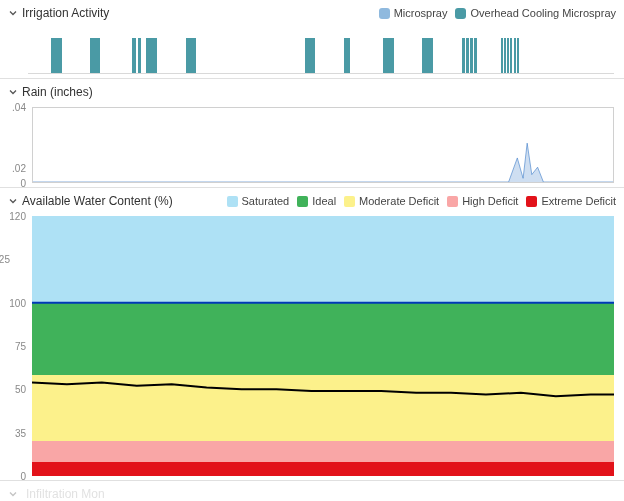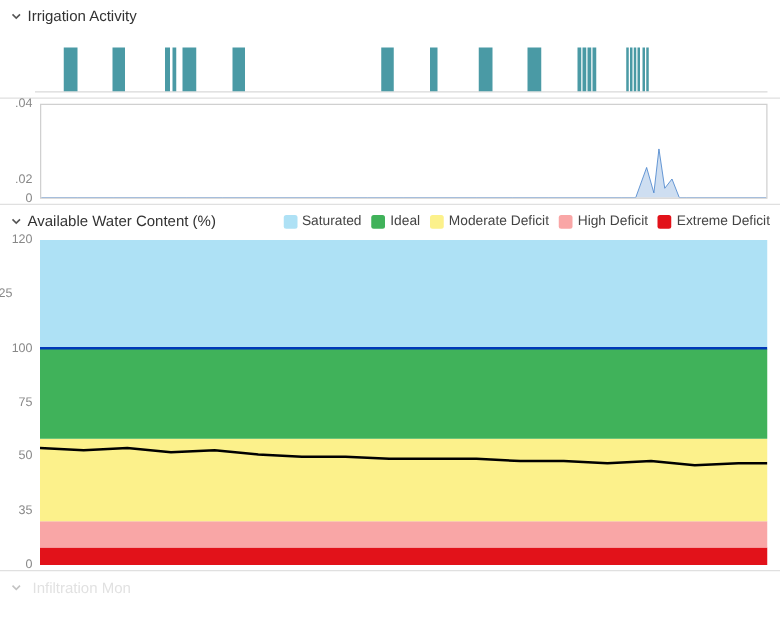--- a/index.html
+++ b/index.html
@@ -111,20 +111,30 @@
 <body>
 
 <div class="panel">
   <div class="section-header">
     <span class="chevron">
       <svg viewBox="0 0 24 24">
           <path d="M6 9l6 6 6-6" fill="none" stroke="currentColor" stroke-width="2.5"></path>
         </svg>
     </span>
     <span class="section-title">Irrigation Activity</span>
+    <div class="legend">
+      <span class="legend-item">
+        <span class="swatch round" style="background:#8fb9de"></span>
+        <span>Microspray</span>
+      </span>
+      <span class="legend-item">
+        <span class="swatch round" style="background:#4a9aa5"></span>
+        <span>Overhead Cooling Microspray</span>
+      </span>
+    </div>
   </div>
   <div class="irrigation-plot" id="irr-plot">
       <div class="irr-bar" style="left: 4%; width: 1.8%; background: rgb(74, 154, 165);"></div>
       <div class="irr-bar" style="left: 10.5%; width: 1.8%; background: rgb(74, 154, 165);"></div>
       <div class="irr-bar" style="left: 17.8%; width: 0.7%; background: rgb(74, 154, 165);"></div>
       <div class="irr-bar" style="left: 18.8%; width: 0.4%; background: rgb(74, 154, 165);"></div>
       <div class="irr-bar" style="left: 20.2%; width: 1.8%; background: rgb(74, 154, 165);"></div>
       <div class="irr-bar" style="left: 26.9%; width: 1.8%; background: rgb(74, 154, 165);"></div>
       <div class="irr-bar" style="left: 47.2%; width: 1.8%; background: rgb(74, 154, 165);"></div>
       <div class="irr-bar" style="left: 53.9%; width: 1.1%; background: rgb(74, 154, 165);"></div>
@@ -137,20 +147,28 @@
       <div class="irr-bar" style="left: 80.7%; width: 0.4%; background: rgb(74, 154, 165);"></div>
       <div class="irr-bar" style="left: 81.2%; width: 0.4%; background: rgb(74, 154, 165);"></div>
       <div class="irr-bar" style="left: 81.7%; width: 0.4%; background: rgb(74, 154, 165);"></div>
       <div class="irr-bar" style="left: 82.2%; width: 0.4%; background: rgb(74, 154, 165);"></div>
       <div class="irr-bar" style="left: 82.9%; width: 0.4%; background: rgb(74, 154, 165);"></div>
       <div class="irr-bar" style="left: 83.4%; width: 0.4%; background: rgb(74, 154, 165);"></div>
     </div>
 </div>
 
 <div class="panel">
+  <div class="section-header">
+    <span class="chevron">
+      <svg viewBox="0 0 24 24">
+          <path d="M6 9l6 6 6-6" fill="none" stroke="currentColor" stroke-width="2.5"></path>
+        </svg>
+    </span>
+    <span class="section-title">Rain (inches)</span>
+  </div>
   <div class="rain-wrap">
     <div class="yaxis" id="rain-yaxis">
         <div class="ytick" style="top: 100%;">0</div>
         <div class="ytick" style="top: 50%; margin-top: 23px;">.02</div>
         <div class="ytick" style="top: 0%; text-align: center;">.04</div>
       </div>
     <div class="rain-plot">
       <svg class="rain-svg" id="rain-svg" viewBox="0 0 100 100" preserveAspectRatio="none">
           <path d="M0,100 L0,100 L5,100 L10,100 L15,100 L20,100 L25,100 L30,100 L35,100 L40,100 L45,100 L50,100 L55,100 L60,100 L65,100 L70,100 L75,100 L80,100 L82,100 L83.5,67.5 L84.5,95 L85.2,47.5 L86,90 L87,80 L88,100 L89,100 L100,100 L100,100 Z" fill="#3a7ac8" fill-opacity="0.25"></path>
           <path d="M0,100 L5,100 L10,100 L15,100 L20,100 L25,100 L30,100 L35,100 L40,100 L45,100 L50,100 L55,100 L60,100 L65,100 L70,100 L75,100 L80,100 L82,100 L83.5,67.5 L84.5,95 L85.2,47.5 L86,90 L87,80 L88,100 L89,100 L100,100" stroke="#3a7ac8" stroke-width="0.6" fill="none" vector-effect="non-scaling-stroke"></path>

